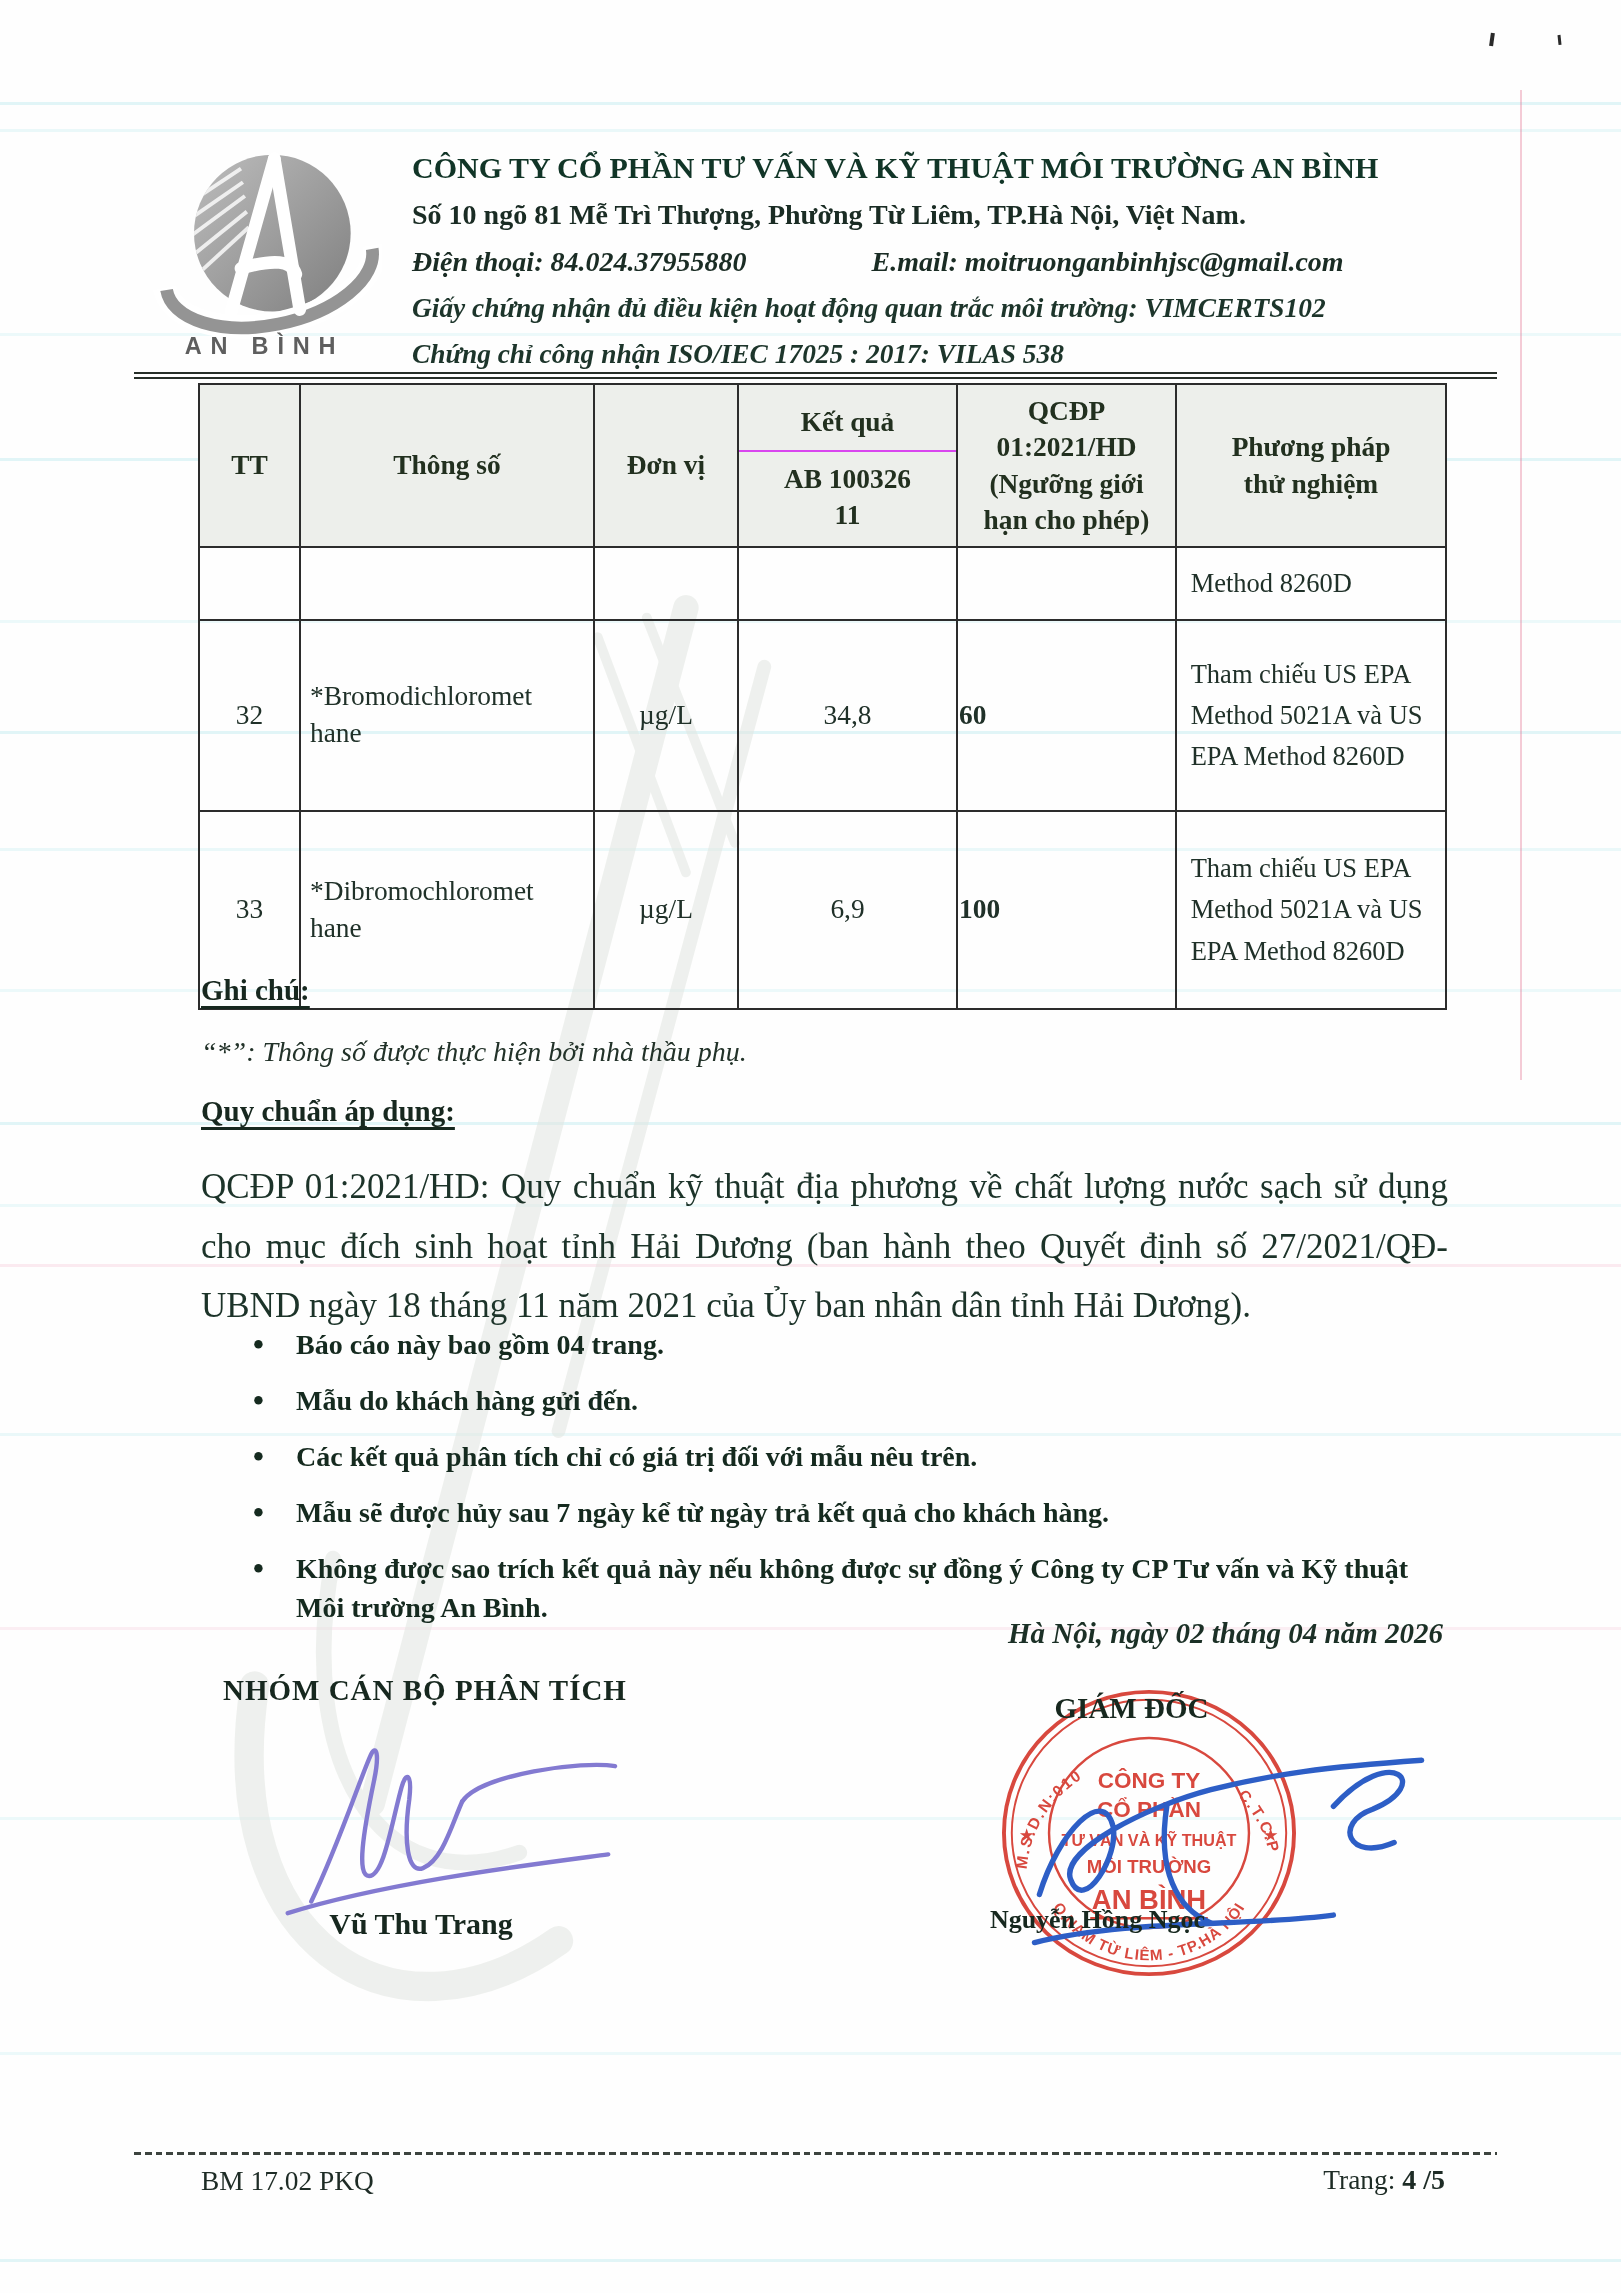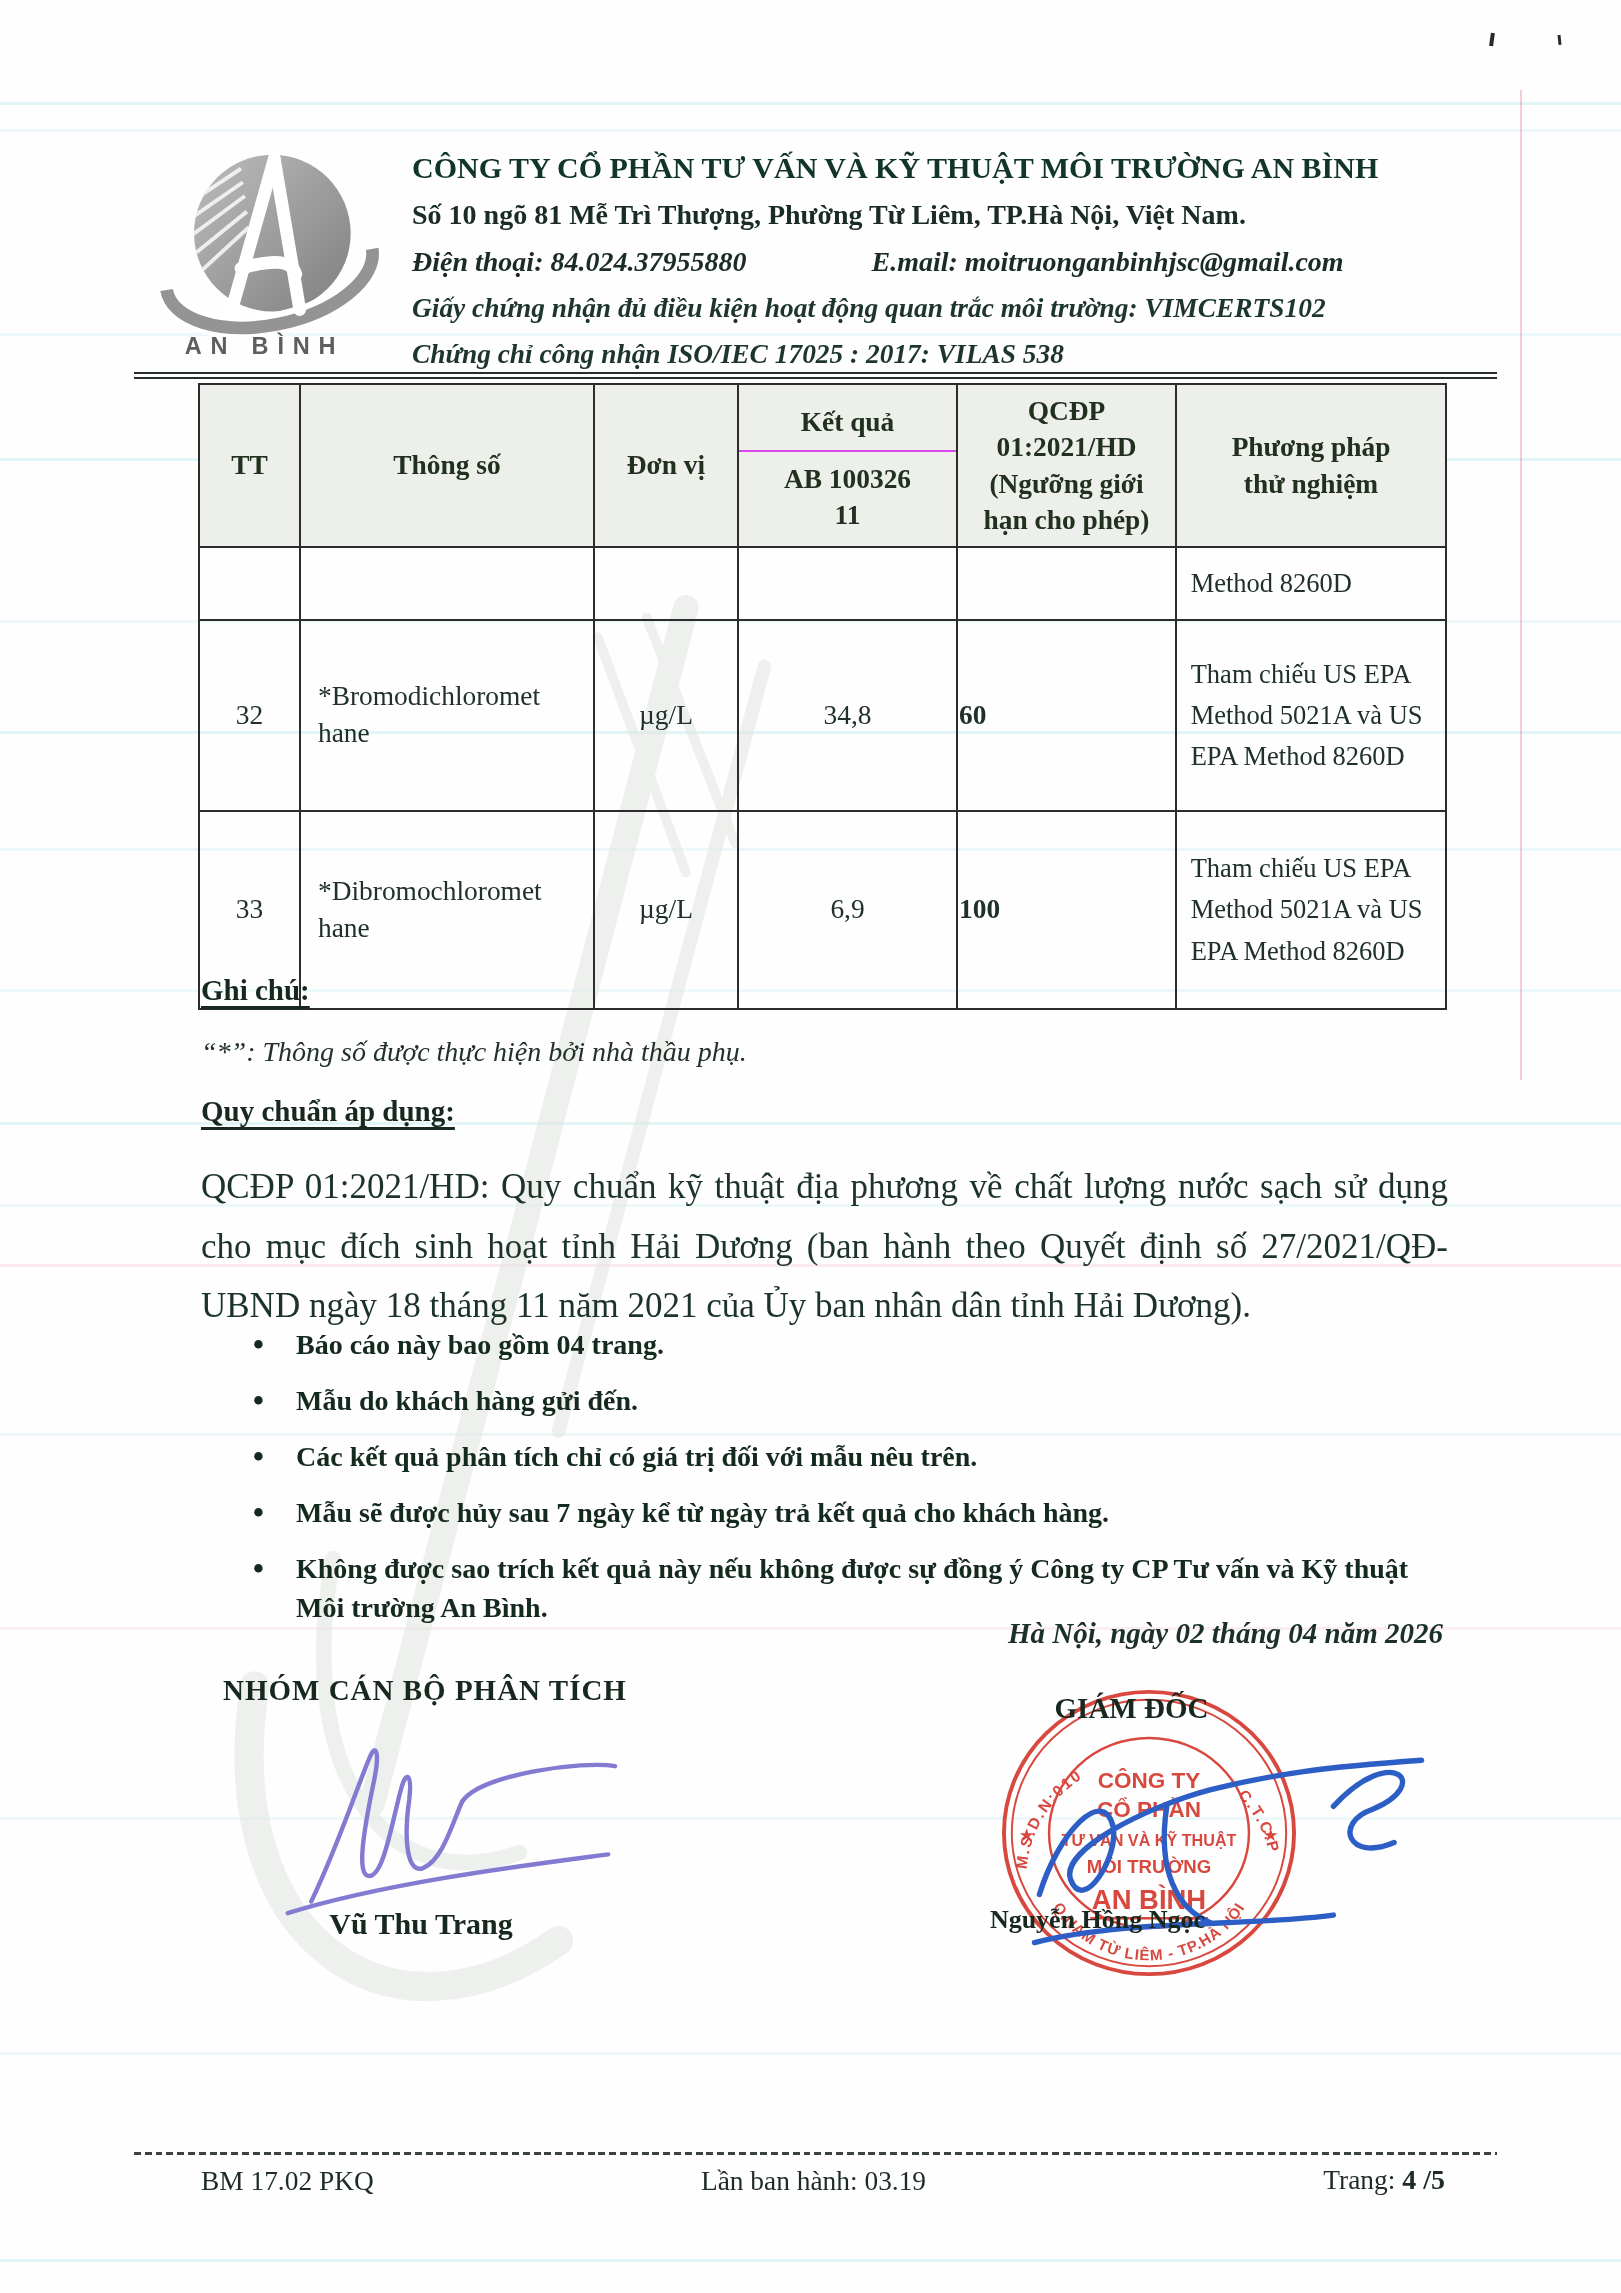--- a/index.html
+++ b/index.html
@@ -40,21 +40,21 @@
   .kq-cell { padding:0; }
   .kq-wrap { display:flex; flex-direction:column; height:100%; justify-content:center; }
   .kq-title { padding:9.8px 0 11.8px; border-bottom:2px solid #d946ef; }
   .kq-sub { padding-top:9.8px; line-height:1.3; }
   .qcdp { font-size:26.5px; line-height:1.32; }
   .pp { font-size:27.4px; line-height:1.35; }
   .row-part td { height:55px; border-bottom:2px dotted #4d4d4d; }
   .row-32 td { height:174px; border-bottom:2px dotted #4d4d4d; }
   .row-33 td { height:180px; }
   .c-center { text-align:center; font-size:27.4px; }
-  .c-param { text-align:left; padding-left:17px; font-size:27.4px; line-height:1.35; }
+  .c-param { text-align:left; padding-left:9px; font-size:27.4px; line-height:1.35; }
   .c-limit { text-align:left; font-size:27.4px; font-weight:bold; }
   .c-method { text-align:left; padding:7.8px 5.9px 7.8px 13.7px; font-size:26.5px; line-height:1.55; }
   
   .ghichu { position:absolute; left:201px; top:974px; font-size:29px; font-weight:bold; color:#17281f;
     text-decoration:underline; text-underline-offset:5.9px; text-decoration-thickness:2.9px; }
   .note-star { position:absolute; left:201px; top:1036px; font-size:28px; font-style:italic; color:#223229; }
   .quychuan { position:absolute; left:201px; top:1095px; font-size:29px; font-weight:bold; color:#17281f;
     text-decoration:underline; text-underline-offset:5.9px; text-decoration-thickness:2.9px; }
   .qc-par { position:absolute; left:201px; top:1157px; width:1247px; font-size:35px; line-height:1.7;
     text-align:justify; color:#1c3329; }
@@ -285,20 +285,19 @@
       <path d="M 160,95 C 150,160 170,200 205,214"></path>
       <path d="M 25,234 C 120,210 240,218 330,206"></path>
     </g>
   </svg>
 
   <div class="left-name">Vũ Thu Trang</div>
   <div class="right-name">Nguyễn Hồng Ngọc</div>
 
   <div class="foot-rule"></div>
   <div class="foot-left">BM 17.02 PKQ</div>
-  <div class="foot-center">Lần ban hành: 03.19</div>
   <div class="foot-right">
     <span>Trang:</span>
     <b>4 /5</b>
   </div>
 
 </div>
 
 
 </body></html>

